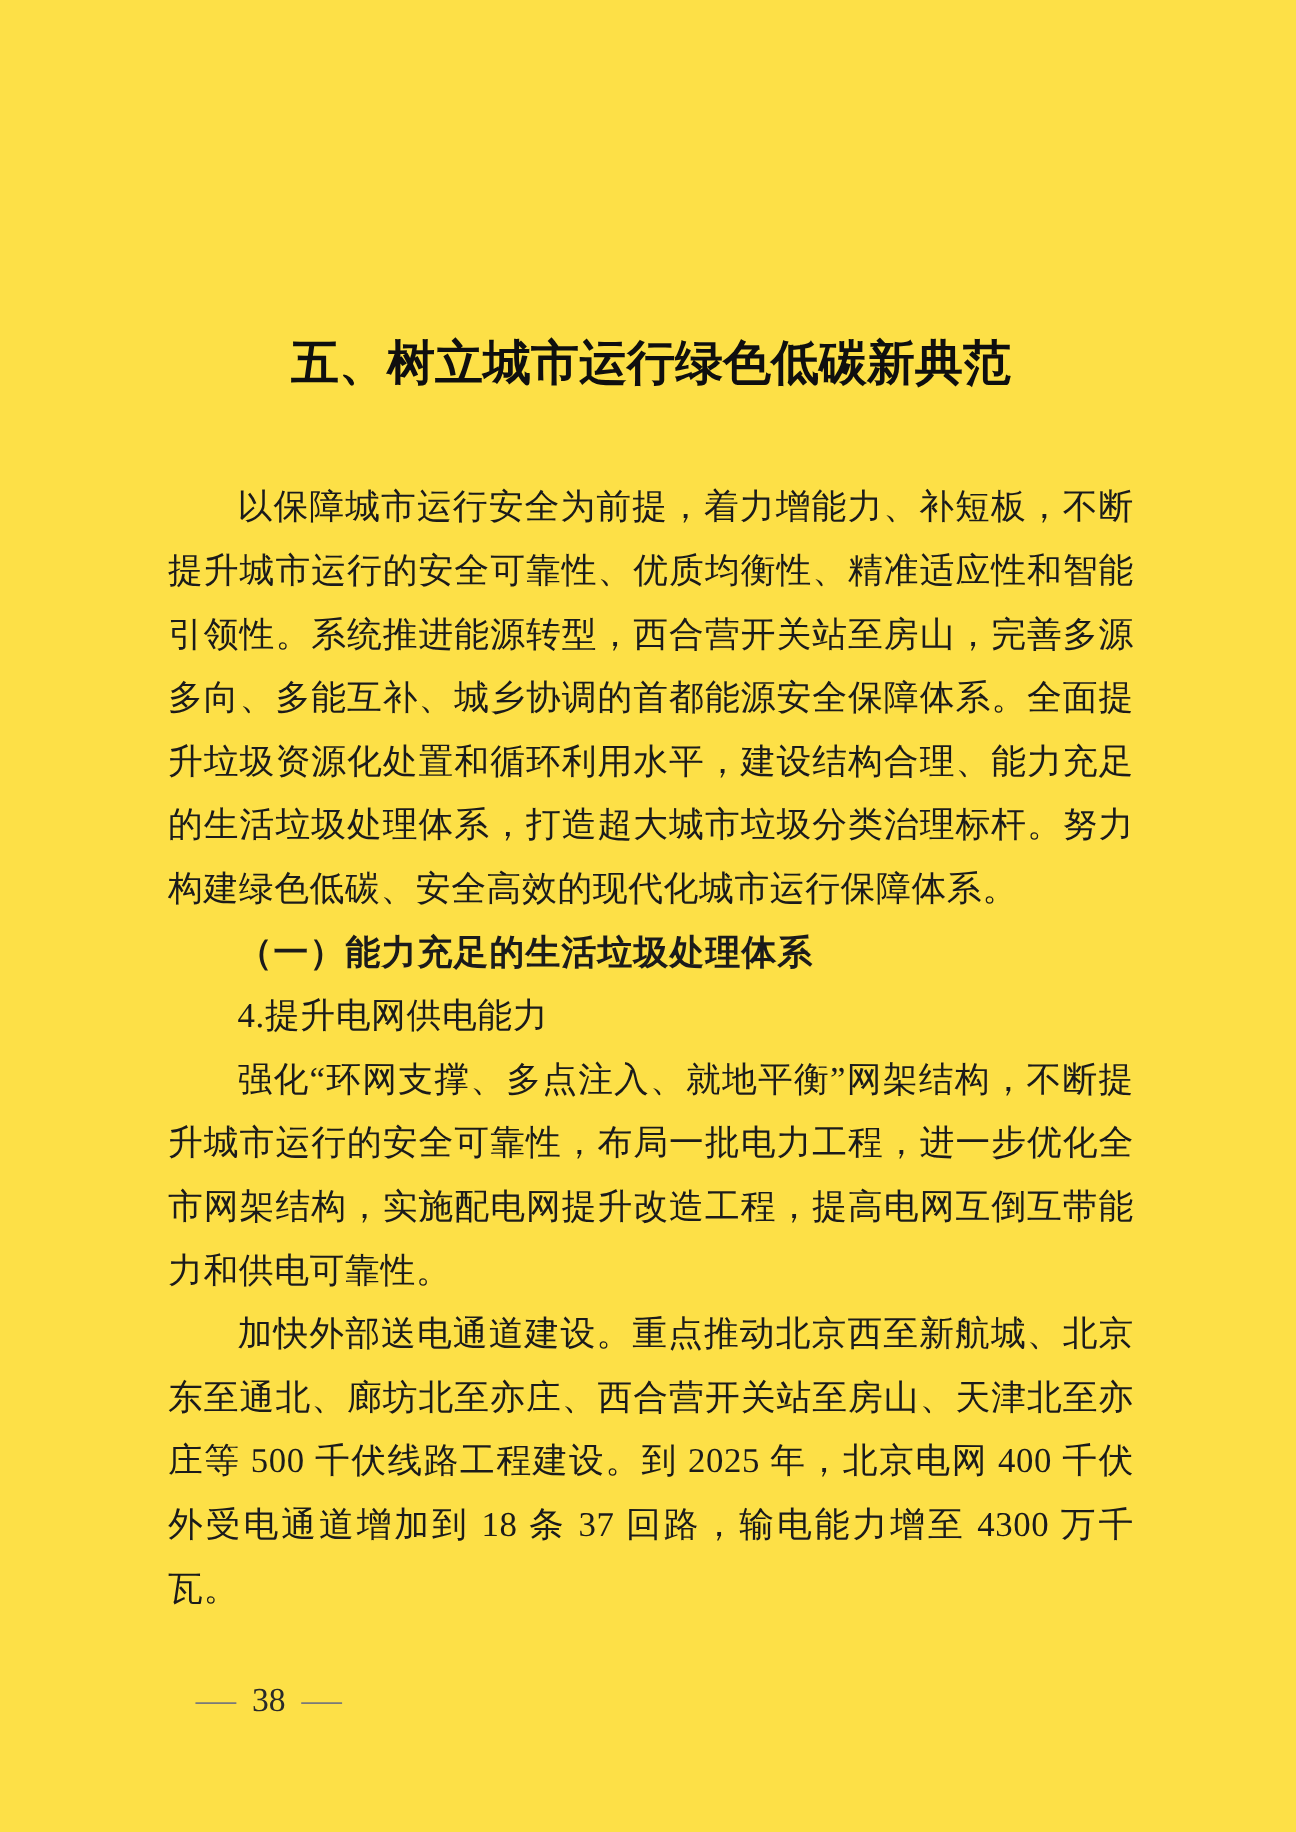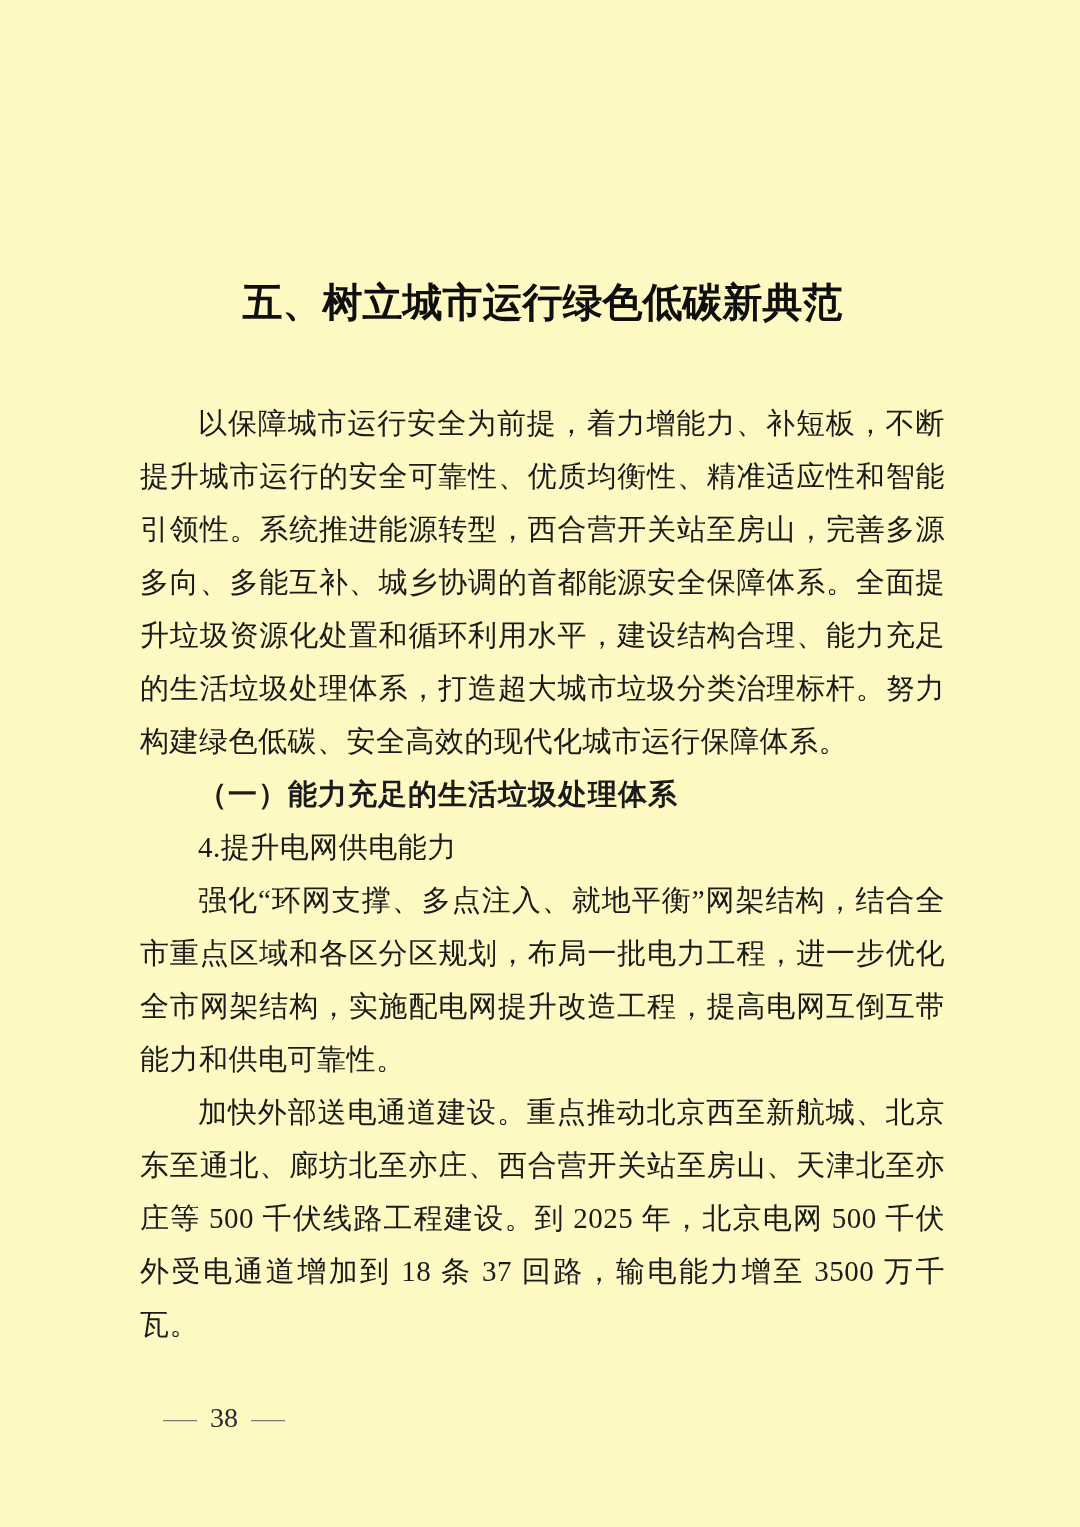--- a/index.html
+++ b/index.html
@@ -4,21 +4,21 @@
 <style>
   html, body {
     margin: 0;
     padding: 0;
     background: #ffffff;
   }
   .page {
     position: relative;
     width: 1080px;
     height: 1527px;
-    background: #fef9c3;
+    background: #fde047;
     overflow: hidden;
     font-family: "Liberation Serif", "DejaVu Serif", serif;
     color: #1b1b1b;
   }
   .content {
     position: absolute;
     top: 0;
     left: 140px;
     width: 805px;
   }
@@ -75,22 +75,22 @@
 
 <div class="page">
   <div class="content">
 
     <h1 class="doc-title">五、树立城市运行绿色低碳新典范</h1>
 
     <div class="body-text">
       <p>以保障城市运行安全为前提，着力增能力、补短板，不断提升城市运行的安全可靠性、优质均衡性、精准适应性和智能引领性。系统推进能源转型，西合营开关站至房山，完善多源多向、多能互补、城乡协调的首都能源安全保障体系。全面提升垃圾资源化处置和循环利用水平，建设结构合理、能力充足的生活垃圾处理体系，打造超大城市垃圾分类治理标杆。努力构建绿色低碳、安全高效的现代化城市运行保障体系。</p>
       <p class="section-heading">（一）能力充足的生活垃圾处理体系</p>
       <p class="subsection-heading">4.提升电网供电能力</p>
-      <p>强化“环网支撑、多点注入、就地平衡”网架结构，结合全市重点区域和各区分区规划，布局一批电力工程，进一步优化全市网架结构，实施配电网提升改造工程，提高电网互倒互带能力和供电可靠性。</p>
-      <p>加快外部送电通道建设。重点推动北京西至新航城、北京东至通北、廊坊北至亦庄、西合营开关站至房山、天津北至亦庄等 500 千伏线路工程建设。到 2025 年，北京电网 500 千伏外受电通道增加到 18 条 37 回路，输电能力增至 3500 万千瓦。</p>
+      <p>强化“环网支撑、多点注入、就地平衡”网架结构，不断提升城市运行的安全可靠性，布局一批电力工程，进一步优化全市网架结构，实施配电网提升改造工程，提高电网互倒互带能力和供电可靠性。</p>
+      <p>加快外部送电通道建设。重点推动北京西至新航城、北京东至通北、廊坊北至亦庄、西合营开关站至房山、天津北至亦庄等 500 千伏线路工程建设。到 2025 年，北京电网 400 千伏外受电通道增加到 18 条 37 回路，输电能力增至 4300 万千瓦。</p>
     </div>
 
   </div>
 
   <div class="page-footer">
     <span class="dash">—</span>
     <span class="num">38</span>
     <span class="dash">—</span>
   </div>
 </div>

